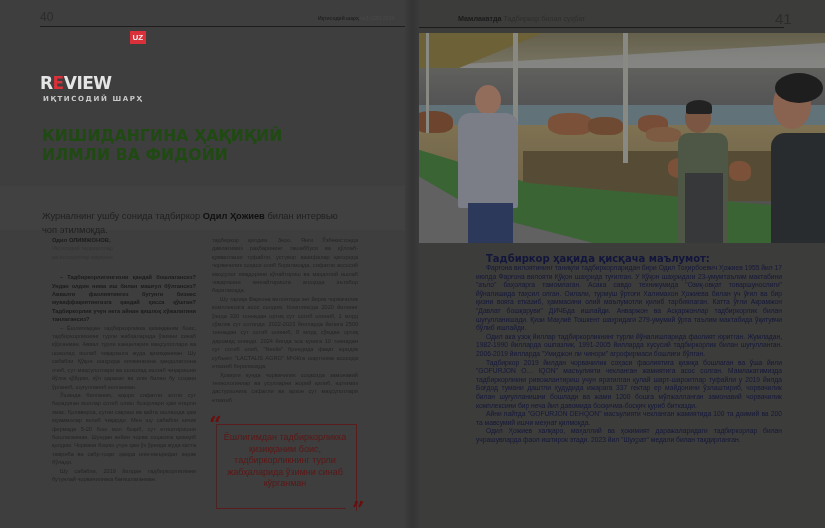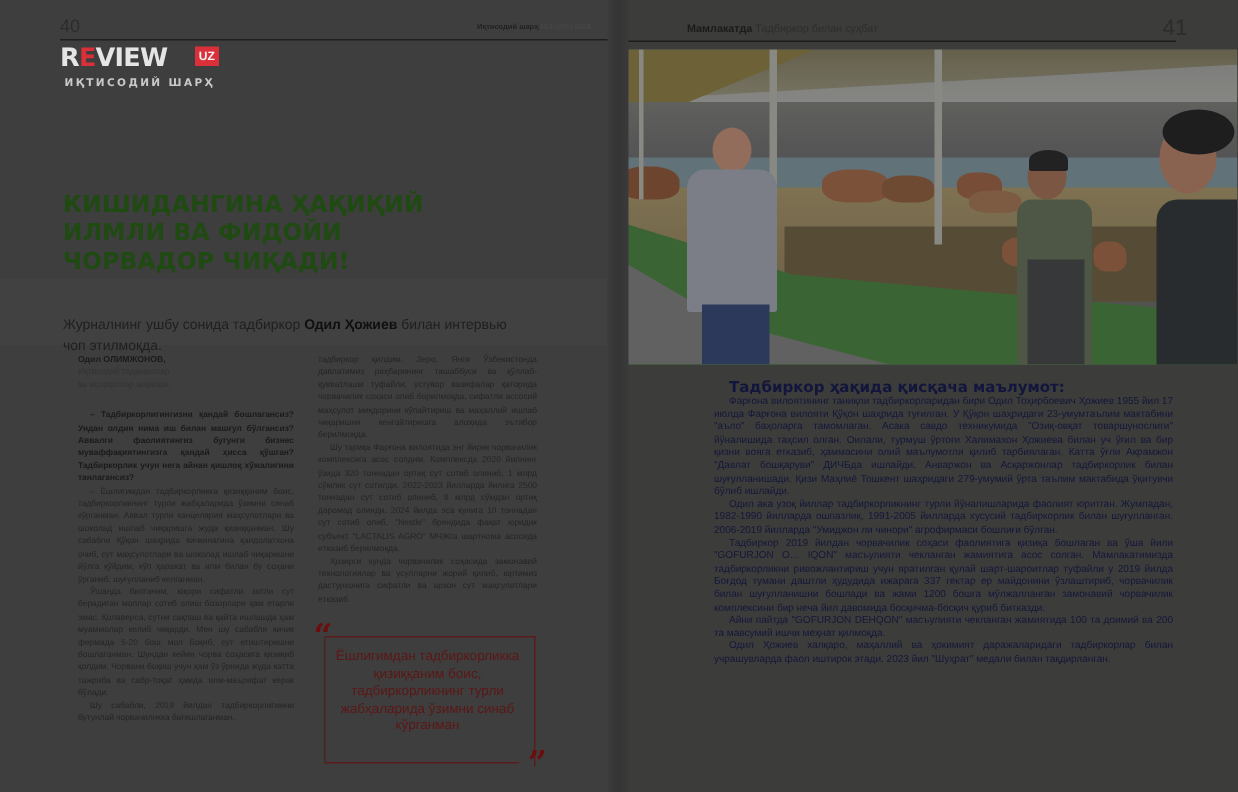--- a/index.html
+++ b/index.html
@@ -10,21 +10,21 @@
   .gutter { position:absolute; left:405px; top:0; width:14px; height:528px; background:linear-gradient(90deg, #3c3c3c, #343434 50%, #3a3a3a); }
 
   
   .pg-num-left { position:absolute; left:40px; top:10px; font-size:12px; color:#2c2c2c; font-weight:300; }
   .left-running { position:absolute; left:318px; top:15px; font-size:5px; color:#222; }
   .left-running .issue { color:#4a4a4a; }
   .left-rule { position:absolute; left:40px; top:26px; width:372px; height:1px; background:#1e1e1e; }
 
   
   .logo { position:absolute; left:40px; top:31px; }
-  .logo-word { font-family:"DejaVu Sans", sans-serif; font-weight:bold; font-size:17px; color:#e5e5e5; letter-spacing:-0.5px; display:inline-block; line-height:17px; }
+  .logo-word { font-family:"DejaVu Sans", sans-serif; font-weight:bold; font-size:17px; color:#e5e5e5; letter-spacing:-0.5px; display:inline-block; line-height:17px;margin-top:44px; }
   .logo-word .e { color:#d9303a; }
   .logo-uz { display:inline-block; background:#d9303a; color:#f3f3f3; font-size:8px; font-weight:bold; padding:2px 3px; vertical-align:top; margin-left:18px; line-height:9px; }
   .logo-sub { font-family:"DejaVu Sans", sans-serif; font-weight:bold; font-size:7px; letter-spacing:1.6px; color:#c9c9c9; margin-top:2px; padding-left:3px; }
 
   
   .headline { position:absolute; left:42px; top:127px; width:260px; font-family:"DejaVu Sans", sans-serif; font-weight:bold; font-size:15.5px; line-height:19px; color:#1f4a12; text-transform:uppercase; letter-spacing:0.2px; }
   .headline-band { position:absolute; left:0; top:186px; width:405px; height:44px; background:#414141; }
   .lede { position:absolute; left:42px; top:193px; width:300px; font-size:9.3px; line-height:14px; color:#1f1f1f;margin-top:16px; }
   .lede b { color:#0f0f0f; }
 
@@ -90,21 +90,20 @@
     <div class="logo">
       <div>
         <span class="logo-word"><span>R</span><span class="e">E</span><span>VIEW</span></span><span class="logo-uz">UZ</span>
       </div>
       <div class="logo-sub">ИҚТИСОДИЙ ШАРҲ</div>
     </div>
 
     <div class="headline">
       <div>КИШИДАНГИНА ҲАҚИҚИЙ</div>
       <div>ИЛМЛИ ВА ФИДОЙИ</div>
-      <div>ЧОРВАДОР ЧИҚАДИ!</div>
     </div>
 
     <div class="headline-band"></div>
     <div class="lede">
       <span>Журналнинг ушбу сонида тадбиркор </span><b>Одил Ҳожиев</b><span> билан интервью чоп этилмоқда.</span>
     </div>
 
     <div class="col col-1">
       <div class="author-name">Одил ОЛИМЖОНОВ,</div>
       <div class="author-role">

